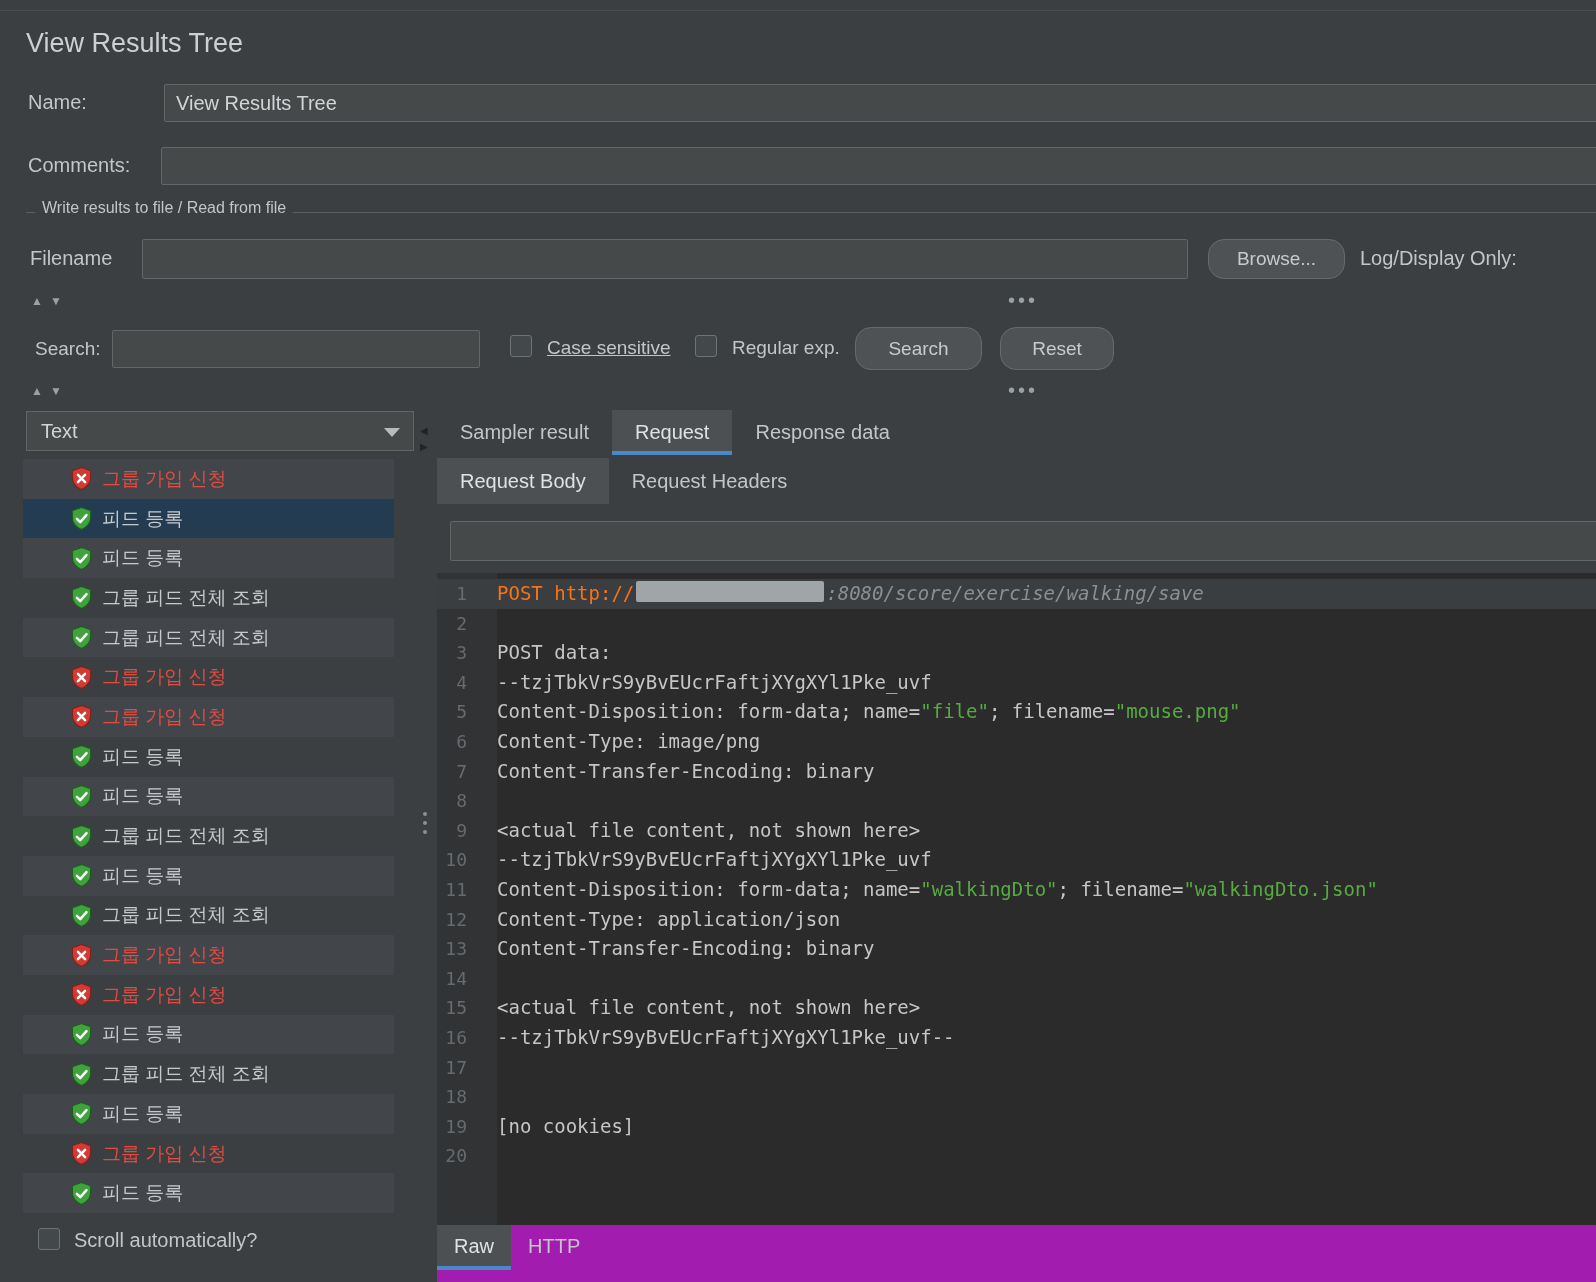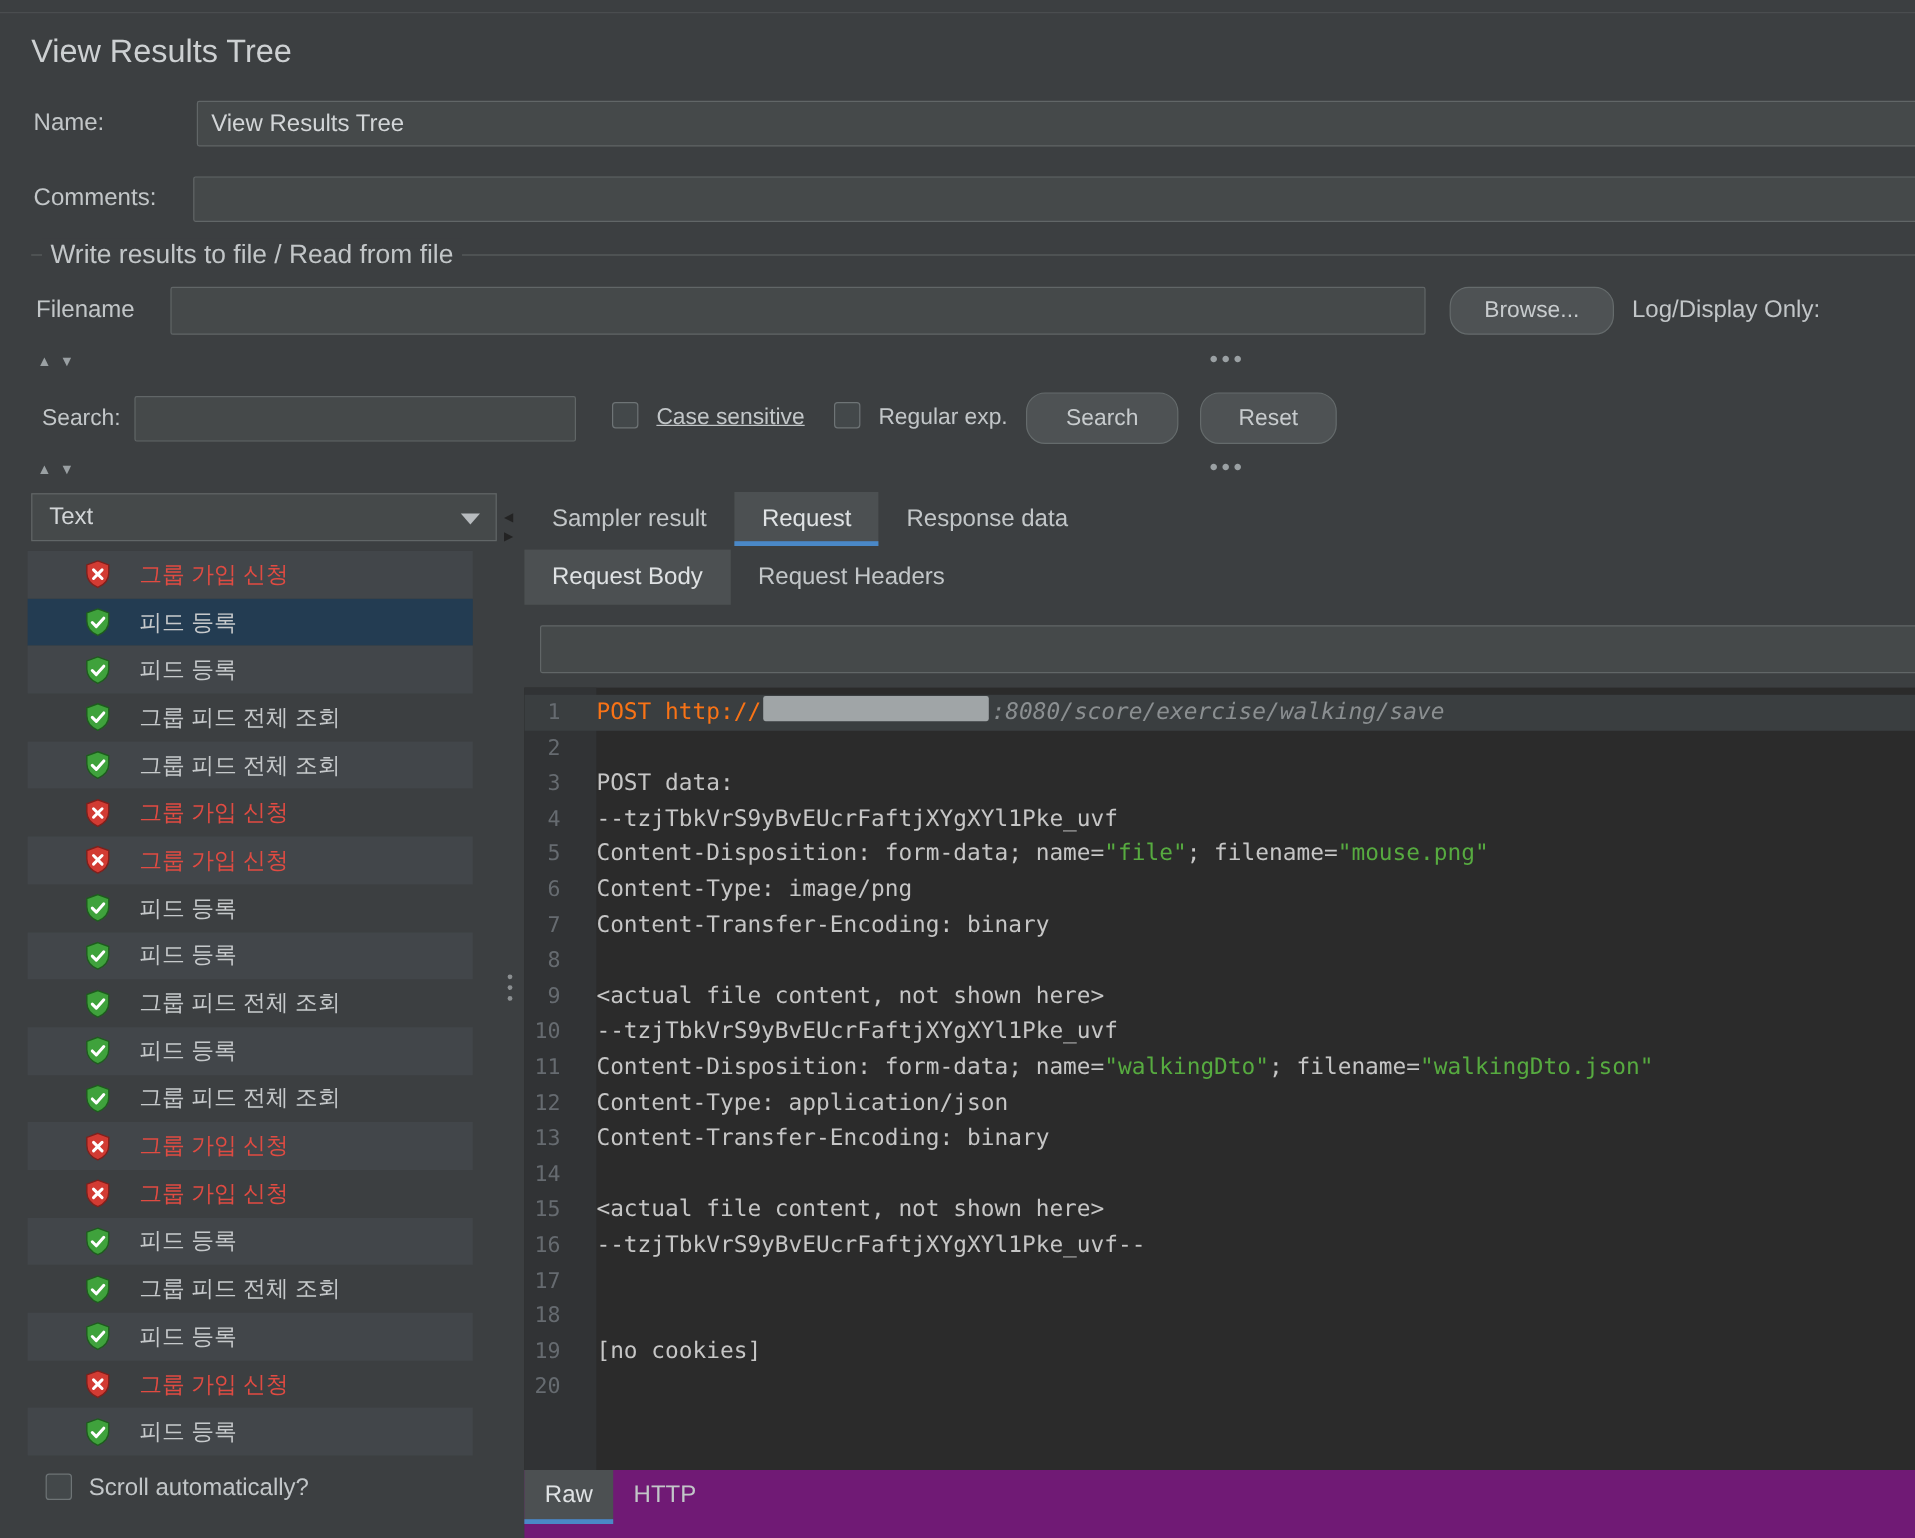--- a/index.html
+++ b/index.html
@@ -23,21 +23,21 @@
     border-radius:16px; color:#c7cbcd; font-size:19px;
     display:flex; align-items:center; justify-content:center; cursor:default;
   }
   .checkbox {
     position:absolute; width:22px; height:22px; background:#43484a;
     border:1px solid #6e7476; border-radius:3px;
   }
   .groupbox { position:absolute; border-top:1px solid #5b5f60; }
   .groupbox .legend {
     position:absolute; top:-14px; left:9px; background:#3c3f41;
-    padding:0 7px; font-size:22px; color:#c2c6c8;
+    padding:0 7px; font-size:16px; color:#c2c6c8;
   }
   .split-arrows { position:absolute; font-size:12px; color:#9aa0a3; letter-spacing:7px; }
   .split-dots { position:absolute; font-size:20px; color:#9aa0a3; letter-spacing:3px; }
 
   
   .combo {
     position:absolute; left:26px; top:411px; width:388px; height:40px;
     background:#45494a; border:1px solid #616667; border-radius:0;
     font-size:20px; color:#d2d5d7; line-height:38px; padding-left:14px;
   }
@@ -48,21 +48,21 @@
   }
 
   
   .tree { position:absolute; left:0; top:459px; width:416px; height:755px; overflow:hidden; }
   .tree-row {
     height:39.7px; margin-left:23px; width:371px;
     display:flex; align-items:center; padding-left:46px;
   }
   .tree-row:nth-child(odd) { background:#42464a; }
   .tree-row.selected, .tree-row.selected:nth-child(odd) { background:#233c52; }
-  .tree-label { margin-left:22px; font-size:19px; color:#c6c9cb; white-space:nowrap; }
+  .tree-label { margin-left:8px; font-size:19px; color:#c6c9cb; white-space:nowrap; }
   .tree-row.error .tree-label { color:#e04b42; }
   .shield { flex:0 0 25px; }
 
   
   .vsplit-arrow { position:absolute; font-size:10px; color:#232323; }
   .vgrip { position:absolute; left:423px; top:812px; display:flex; flex-direction:column; gap:5px; }
   .vgrip i { width:4px; height:4px; border-radius:50%; background:#8b8f91; }
 
   
   .tabbar { position:absolute; display:flex; height:45px; }
@@ -92,21 +92,21 @@
   .line-text { flex:1; white-space:pre; color:#c6c6c6; }
   .seg-plain  { color:#c6c6c6; }
   .seg-bright { color:#f97316; }
   .seg-muted  { color:#8b8f91; font-style:italic; }
   .seg-string { color:#57ab40; }
   .redact {
     display:inline-block; width:188px; height:21px; background:#a0a5a7;
     border-radius:2px; vertical-align:-2px; margin:0 2px;
   }
 
-  .bottom-bar { position:absolute; left:437px; top:1225px; right:0; height:57px; background:#701a75; }
+  .bottom-bar { position:absolute; left:437px; top:1225px; right:0; height:57px; background:#a21caf; }
   .bottom-bar .tabbar { left:0; top:0; height:45px; }
   .bottom-bar .tab { padding:0 17px; line-height:43px; }
 
   .topline { position:absolute; left:0; right:0; top:10px; height:1px; background:#4a4d4f; }
 </style>
 </head>
 <body>
 
 <div class="app">
   <div class="topline"></div>

